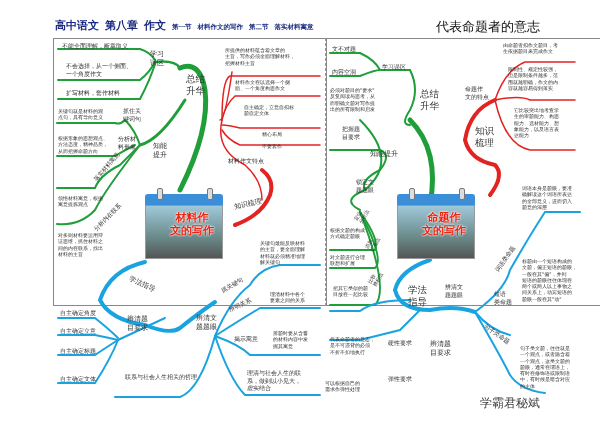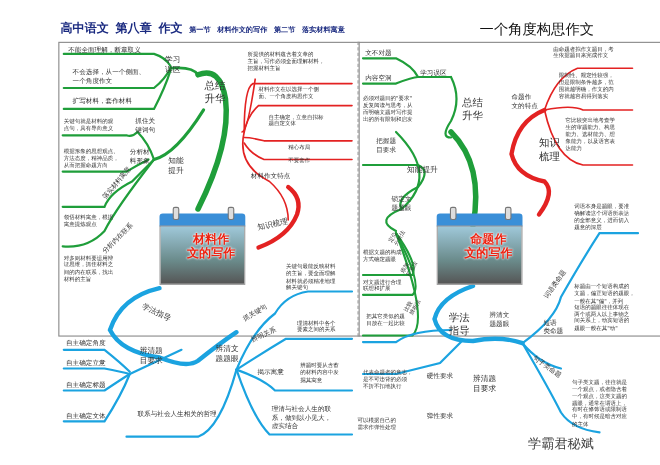--- a/index.html
+++ b/index.html
@@ -29,21 +29,21 @@
 <div>
   <div class="hdr">
     <span class="t1">高中语文</span>
     <span class="t1">第八章</span>
     <span class="t1">作文</span>
     <span class="t2">第一节</span>
     <span class="t2">材料作文的写作</span>
     <span class="t2">第二节</span>
     <span class="t2">落实材料寓意</span>
   </div>
-  <div class="hdr-right">一个角度构思作文</div>
+  <div class="hdr-right">代表命题者的意志</div>
 </div>
 
 <div class="frame" style="left:53px;width:272px;"></div>
 <div class="frame" style="left:326px;width:275px;border-left:none;"></div>
 <div class="divider"></div>
 
 <svg class="lines" width="600" height="423" fill="none" stroke-linecap="round">
 
   <g stroke="#1f9e3a" stroke-width="2">
     <path d="M58 49 H140 Q150 52 155 60"></path>
@@ -220,21 +220,21 @@
 但是限制条件越多，范
 围就越明确，作文的内
 容就越容易得到落实</div>
 <div class="lbl s5" style="left:514px;top:107px;">它比较突出地考查学
 生的审题能力、构思
 能力、选材能力、想
 象能力，以及语言表
 达能力</div>
 <div class="lbl s6" style="left:465px;top:85px;">命题作
 文的特点</div>
-<div class="lbl s9" style="left:490px;top:125px;text-align:center;">知识
+<div class="lbl s9" style="left:475px;top:125px;text-align:center;">知识
 梳理</div>
 
 <div class="center" style="left:397px;top:190px;">
   <div class="top"></div>
   <div class="ring" style="left:12px;"></div>
   <div class="ring" style="left:62px;"></div>
   <div class="body"></div>
   <div class="txt" style="white-space:pre-line;">命题作
 文的写作</div>
 </div>

